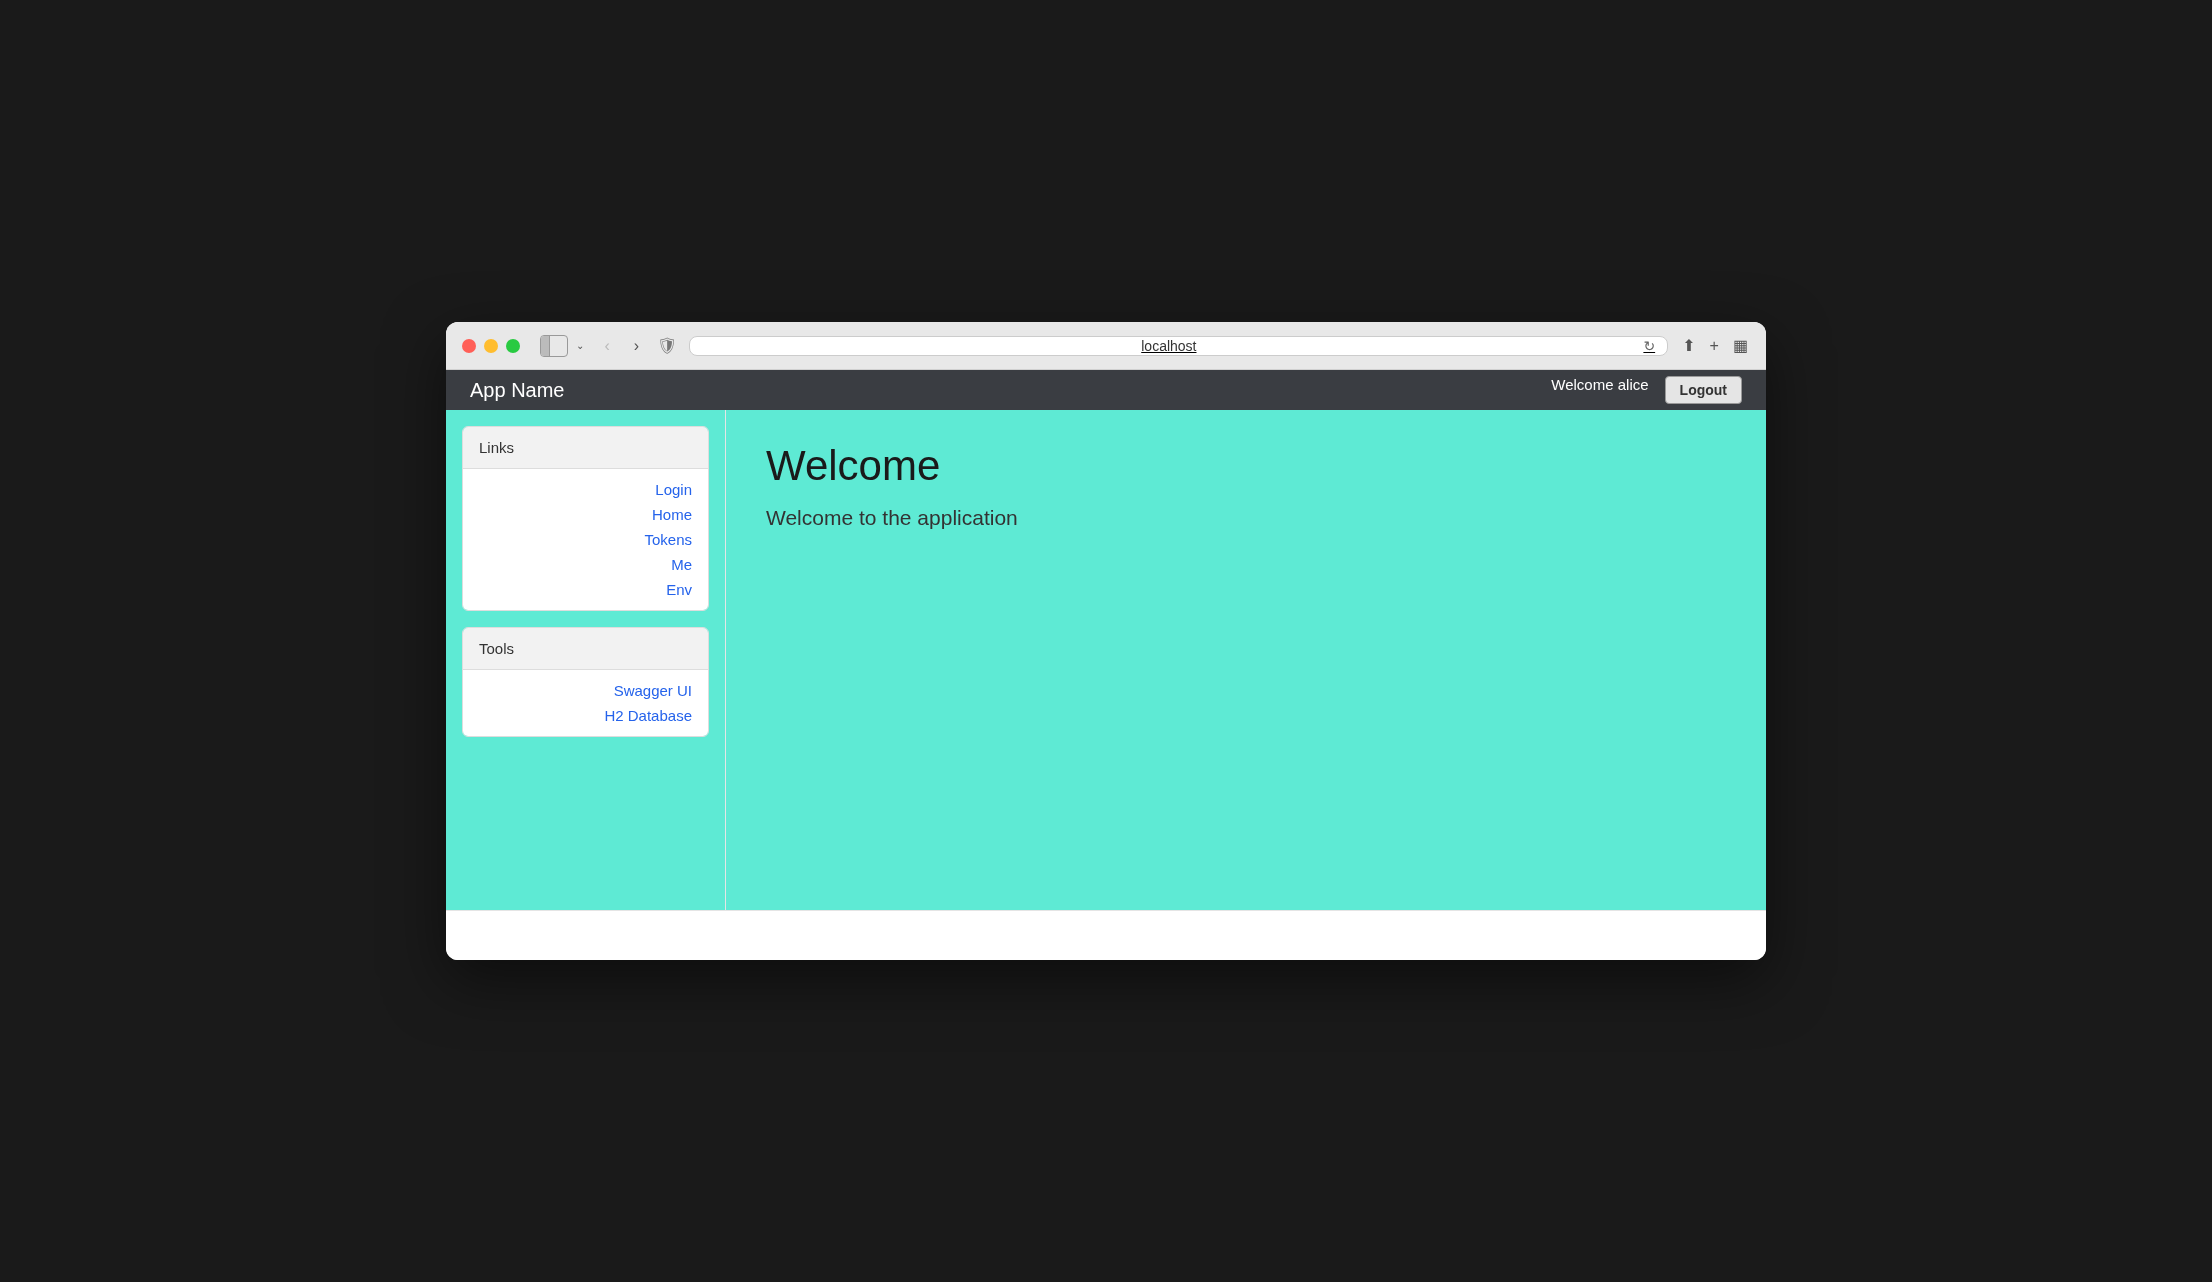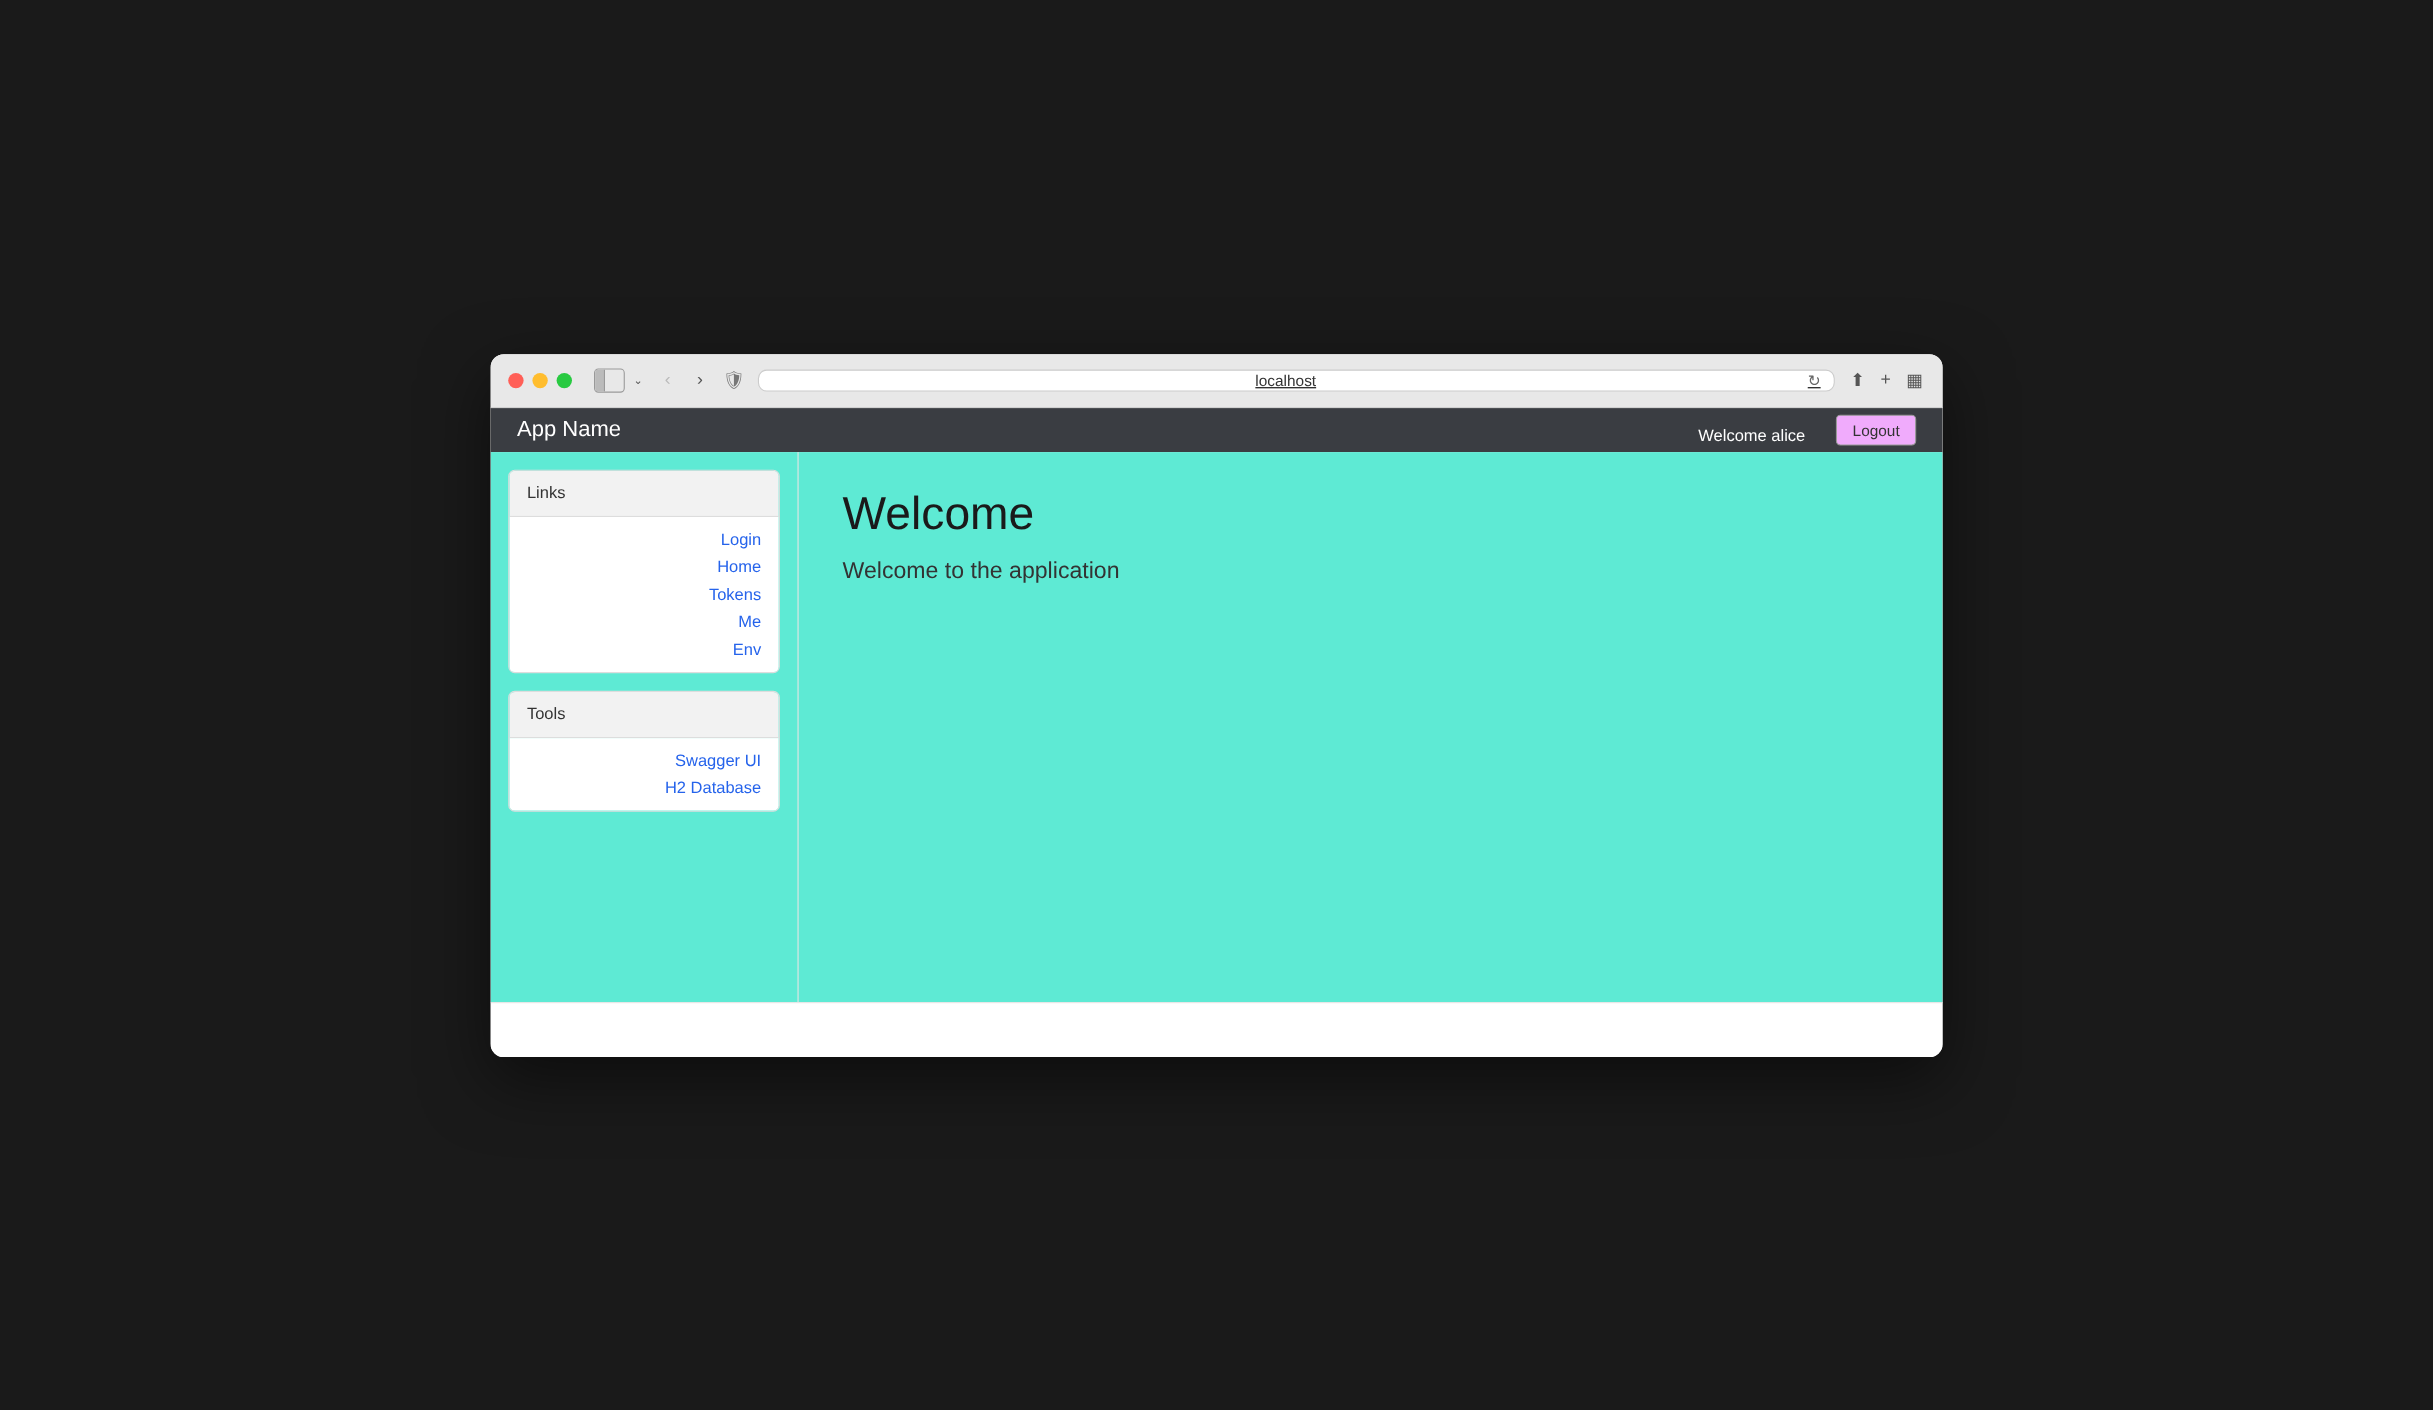--- a/index.html
+++ b/index.html
@@ -154,37 +154,38 @@
     }
 
     .app-name {
       font-size: 20px;
       font-weight: 500;
       color: white;
     }
 
     .navbar-right {
       display: flex;
-      align-items: flex-end;
-      gap: 28px;
+      align-items: flex-start;
+      gap: 16px;
     }
 
     .welcome-text {
       font-size: 15px;
       color: white;
     }
 
     .logout-btn {
-      background: #f0abfc;
+      background: #e5e5e5;
       color: #333;
       border: 1px solid #999;
       border-radius: 4px;
       padding: 5px 14px;
       font-size: 14px;
       cursor: pointer;
+      font-weight: bold;
     }
 
     .app-body {
       display: flex;
       min-height: 500px;
       background: #5eead4;
     }
 
     .sidebar {
       width: 280px;

